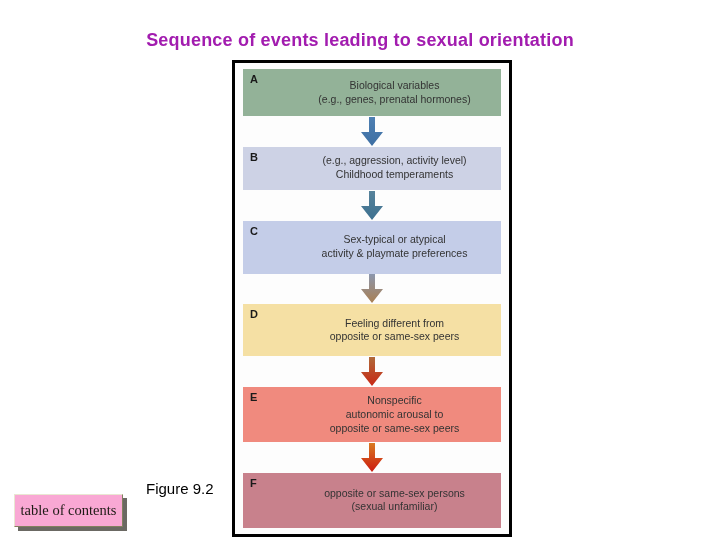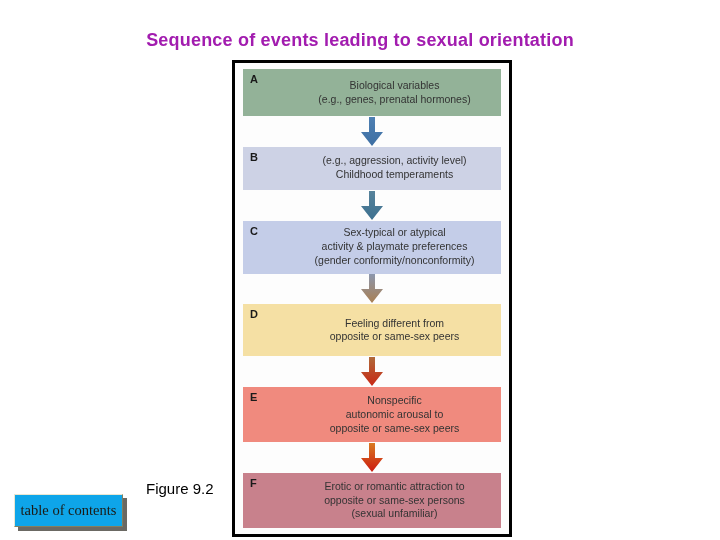--- a/index.html
+++ b/index.html
@@ -62,21 +62,21 @@
 
   .figure-label{
     position:absolute;left:146px;top:480px;
     font-size:15px;color:#000;
   }
 
   .toc-button{
     position:absolute;left:14px;top:494px;
     width:109px;height:33px;
     box-sizing:border-box;
-    background:#0ea5e9;
+    background:#f9a8d4;
     border:1px solid;
     border-color:#e9e7d2 #82805f #82805f #e9e7d2;
     box-shadow:4px 4px 0 rgba(70,68,60,0.8);
     font-family:"Liberation Serif", serif;
     font-size:14.5px;color:#1c1a14;
     display:flex;align-items:center;justify-content:center;
     cursor:pointer;
     padding:0;
   }
 </style>
@@ -122,21 +122,20 @@
         </linearGradient>
           </defs>
         <path d="M12,0 L18,0 L18,15 L26,15 L15,29 L4,15 L12,15 Z" fill="url(#grad1)"></path>
       </svg>
     </div>
 
     <div class="step-box h-c" style="background: rgb(196, 205, 232);">
       <span class="step-letter">C</span>
       <span class="step-line">Sex-typical or atypical</span>
       <span class="step-line">activity &amp; playmate preferences</span>
-      <span class="step-line">(gender conformity/nonconformity)</span>
     </div>
 
     <div class="arrow-cell">
       <svg width="30" height="29" viewBox="0 0 30 29">
         <defs>
             <linearGradient id="grad2" x1="0" y1="0" x2="0" y2="1">
           <stop class="stop-top" offset="0" stop-color="#8c97ae"></stop>
               <stop class="stop-bottom" offset="1" stop-color="#a97f52"></stop>
         </linearGradient>
           </defs>
@@ -176,21 +175,20 @@
           <stop class="stop-top" offset="0" stop-color="#d87a22"></stop>
               <stop class="stop-bottom" offset="1" stop-color="#cc1a10"></stop>
         </linearGradient>
           </defs>
         <path d="M12,0 L18,0 L18,15 L26,15 L15,29 L4,15 L12,15 Z" fill="url(#grad4)"></path>
       </svg>
     </div>
 
     <div class="step-box h-f" style="background: rgb(200, 129, 140);">
       <span class="step-letter">F</span>
-      <span class="step-line">Erotic or romantic attraction to</span>
       <span class="step-line">opposite or same-sex persons</span>
       <span class="step-line">(sexual unfamiliar)</span>
     </div>
 
   </div>
 
   <div class="figure-label">Figure 9.2</div>
 
   <button class="toc-button">table of contents</button>
 

